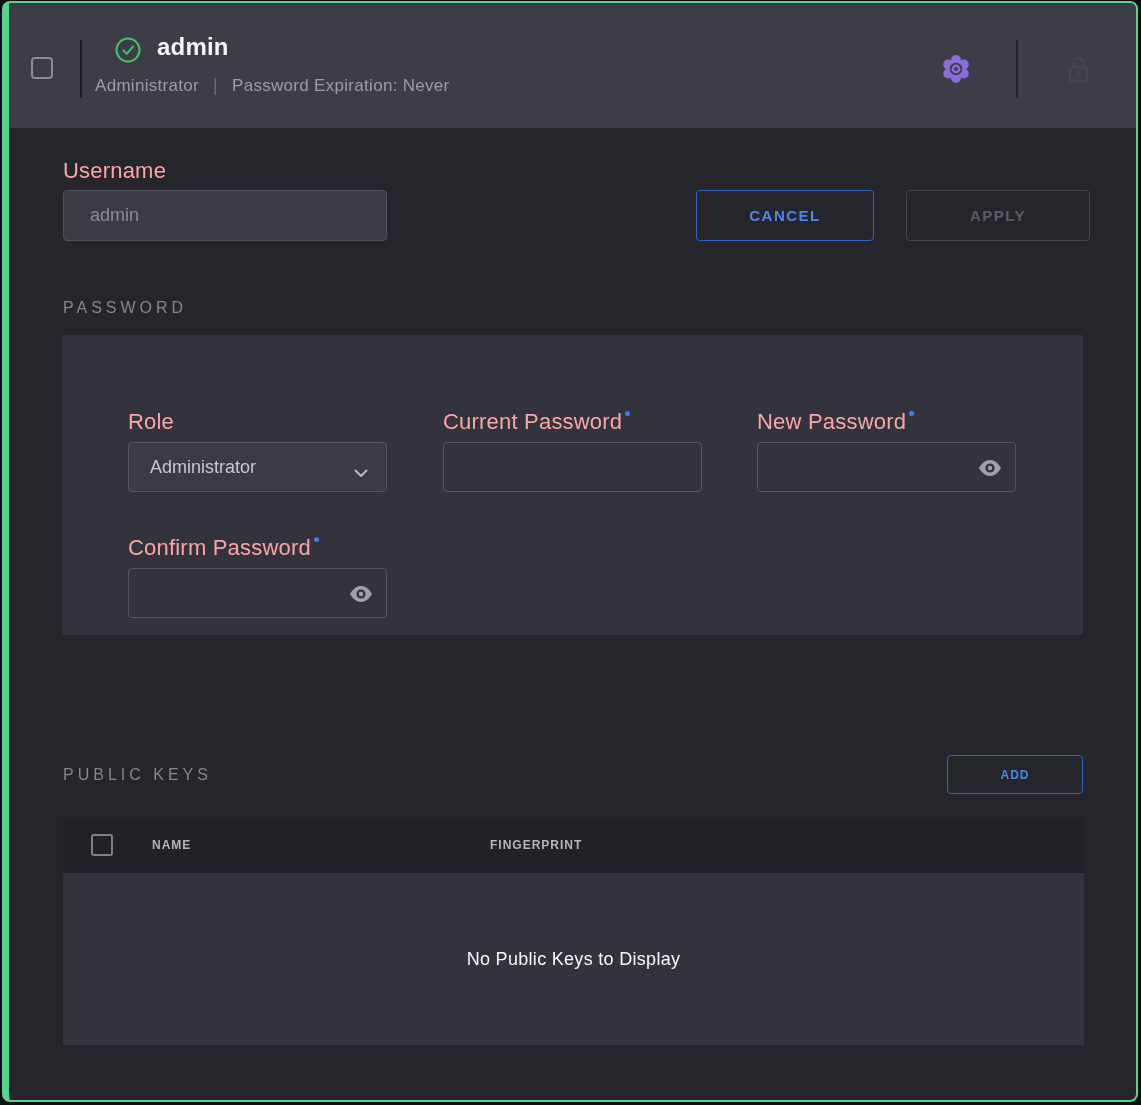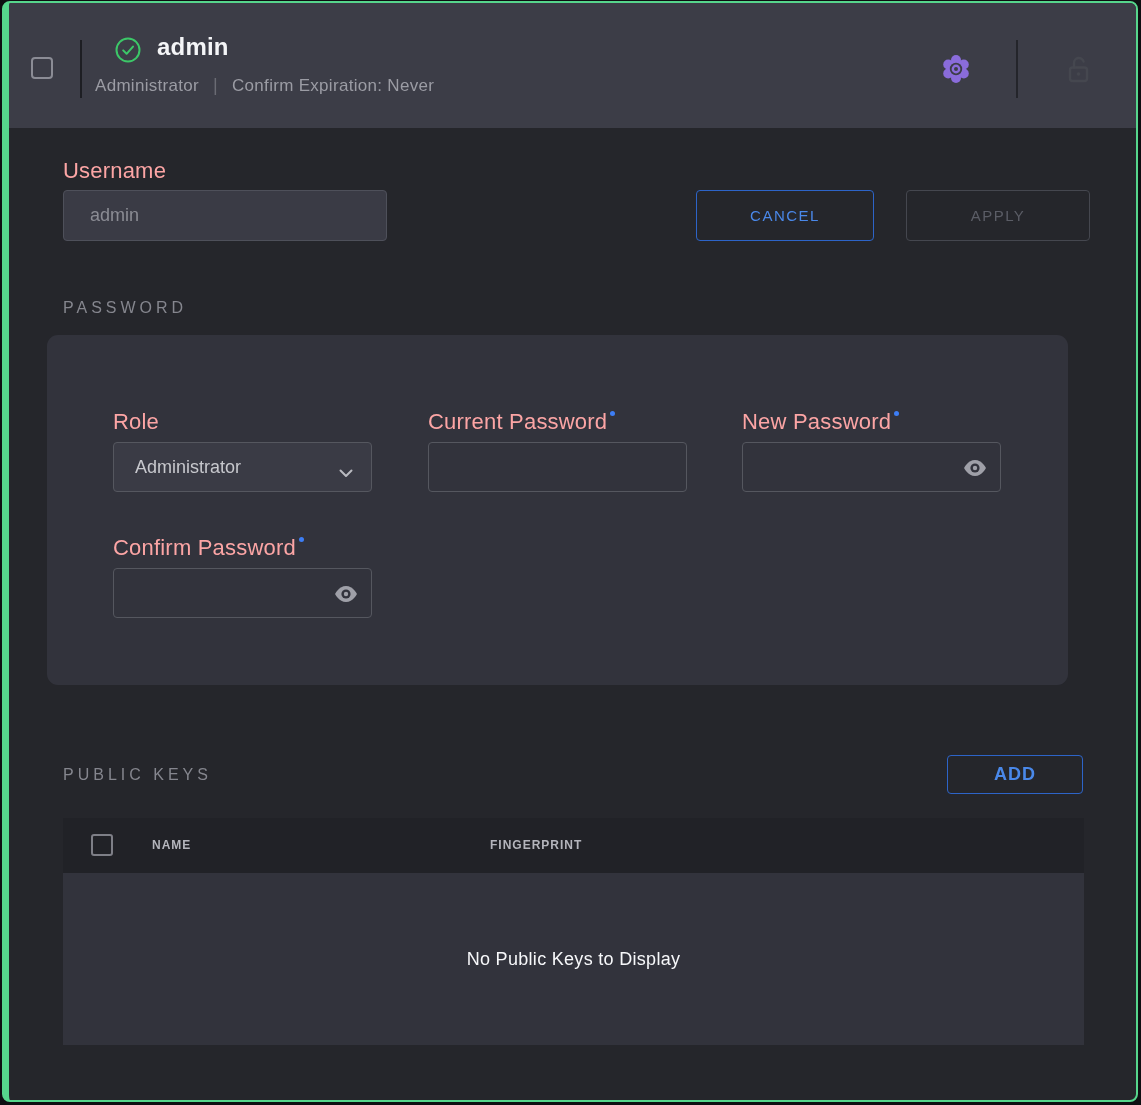--- a/index.html
+++ b/index.html
@@ -31,44 +31,44 @@
     background:#3d7ef5; vertical-align:top; margin:2px 0 0 3px; }
   .txt-input {
     position:absolute; height:51px; border:1px solid #55575f; border-radius:4px;
     background:transparent; color:#d4d5da; font-size:18px; padding:0 20px;
     font-family:"Liberation Sans", sans-serif; outline:none;
   }
   .username-input { left:54px; top:187px; width:324px; background:#3a3b45; border-color:#4e505a; color:#8b8c94; padding-left:26px; }
 
   .btn {
     position:absolute; height:51px; border-radius:4px; background:transparent;
-    font-size:15px; font-weight:400; letter-spacing:1.5px; cursor:pointer;
+    font-size:15px; font-weight:700; letter-spacing:1.5px; cursor:pointer;
     font-family:"Liberation Sans", sans-serif;
   }
   .btn-cancel { left:687px; top:187px; width:178px; border:1px solid #2d64c8; color:#4a88e9; }
   .btn-apply  { left:897px; top:187px; width:184px; border:1px solid #45474f; color:#5b5d66; cursor:default; }
 
   .section-h { position:absolute; font-size:16px; letter-spacing:4px; color:#85868e; }
 
   
-  .card { position:absolute; left:38px; top:332px; width:1021px; height:350px; background:#32333c; border-radius:11px; }
+  .card { position:absolute; left:53px; top:332px; width:1021px; height:300px; background:#32333c; border-radius:2px; }
   .card .lbl { position:absolute; }
   .field { position:absolute; width:259px; height:50px; border:1px solid #55575f; border-radius:4px; background:transparent; }
   .field input { width:100%; height:100%; background:transparent; border:none; outline:none;
     color:#d4d5da; font-size:18px; padding:0 16px; font-family:"Liberation Sans", sans-serif; }
   .select-box { position:absolute; left:66px; top:107px; width:259px; height:50px;
     background:#3a3b45; border:1px solid #55575f; border-radius:4px; cursor:pointer;
     display:flex; align-items:center; padding:0 21px; }
   .select-box .val { font-size:18px; color:#c7c8cd; }
   .select-box .chev { position:absolute; right:18px; top:21px; }
   .eye-btn { position:absolute; right:12px; top:15px; width:26px; height:20px; background:none; border:none; cursor:pointer; padding:0; }
 
   
   .btn-add { left:938px; top:752px; width:136px; height:39px; border:1px solid #2d64c8; color:#4a88e9;
-    font-size:18px; letter-spacing:1px; font-weight:600; }
+    font-size:12px; letter-spacing:1px; font-weight:600; }
   .tbl-head { position:absolute; left:54px; top:815px; width:1021px; height:55px; background:#212227; }
   .tbl-checkbox { position:absolute; left:28px; top:16px; width:22px; height:22px;
     border:2px solid #7e7f87; border-radius:3px; background:transparent; cursor:pointer; }
   .tbl-col { position:absolute; top:20px; font-size:12px; font-weight:700; letter-spacing:1px; color:#b4b5bc; }
   .col-name { left:89px; }
   .col-fp { left:390px;padding-left:37px; }
   .tbl-body { position:absolute; left:54px; top:870px; width:1021px; height:172px; background:#32333c;
     display:flex; align-items:center; justify-content:center; }
   .empty-msg { font-size:18px; color:#f7f8fa; letter-spacing:0.3px; }
 </style>
@@ -86,21 +86,21 @@
         <svg width="26" height="26" viewBox="0 0 26 26">
           <circle cx="13" cy="13" r="11.5" fill="none" stroke="#3cc768" stroke-width="2"></circle>
           <path d="M8.2 13.4 L11.6 16.8 L18 9.6" fill="none" stroke="#3cc768" stroke-width="2" stroke-linecap="round" stroke-linejoin="round"></path>
         </svg>
       </span>
       <div class="hdr-title">admin</div>
 
       <div class="hdr-sub">
         <span>Administrator</span>
         <span class="sep">|</span>
-        <span>Confirm Expiration: Never</span>
+        <span>Password Expiration: Never</span>
       </div>
 
       <button class="gear-btn">
         <span>
           <svg width="36" height="36" viewBox="0 0 36 36">
             <g fill="#8a6cdb">
               <circle cx="18" cy="9" r="5"></circle>
                 <circle cx="25.8" cy="13.5" r="5"></circle>
               <circle cx="25.8" cy="22.5" r="5"></circle>
                 <circle cx="18" cy="27" r="5"></circle>

